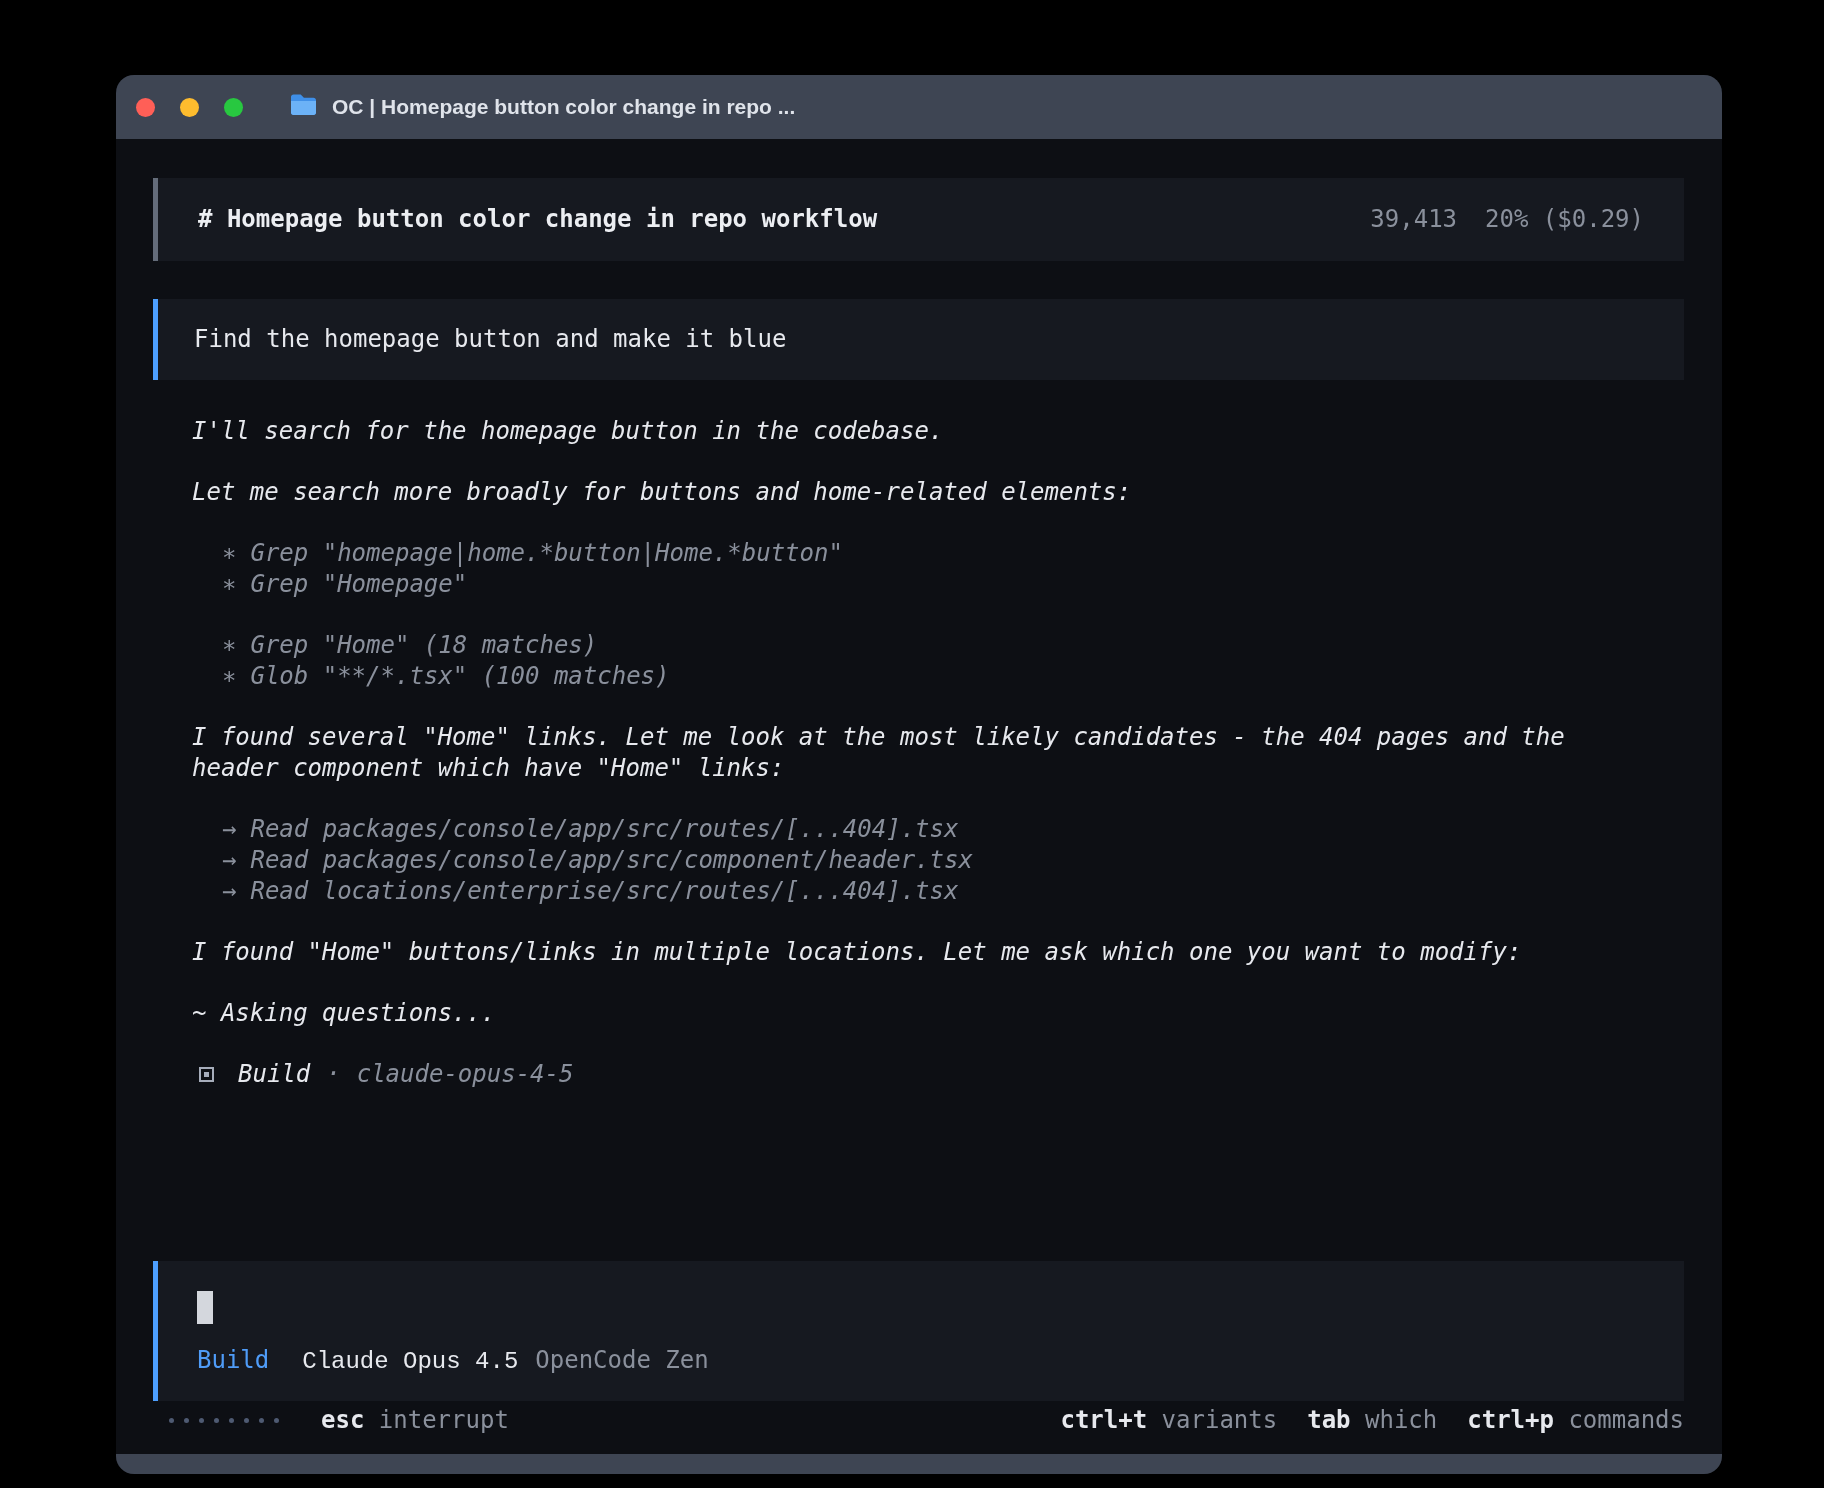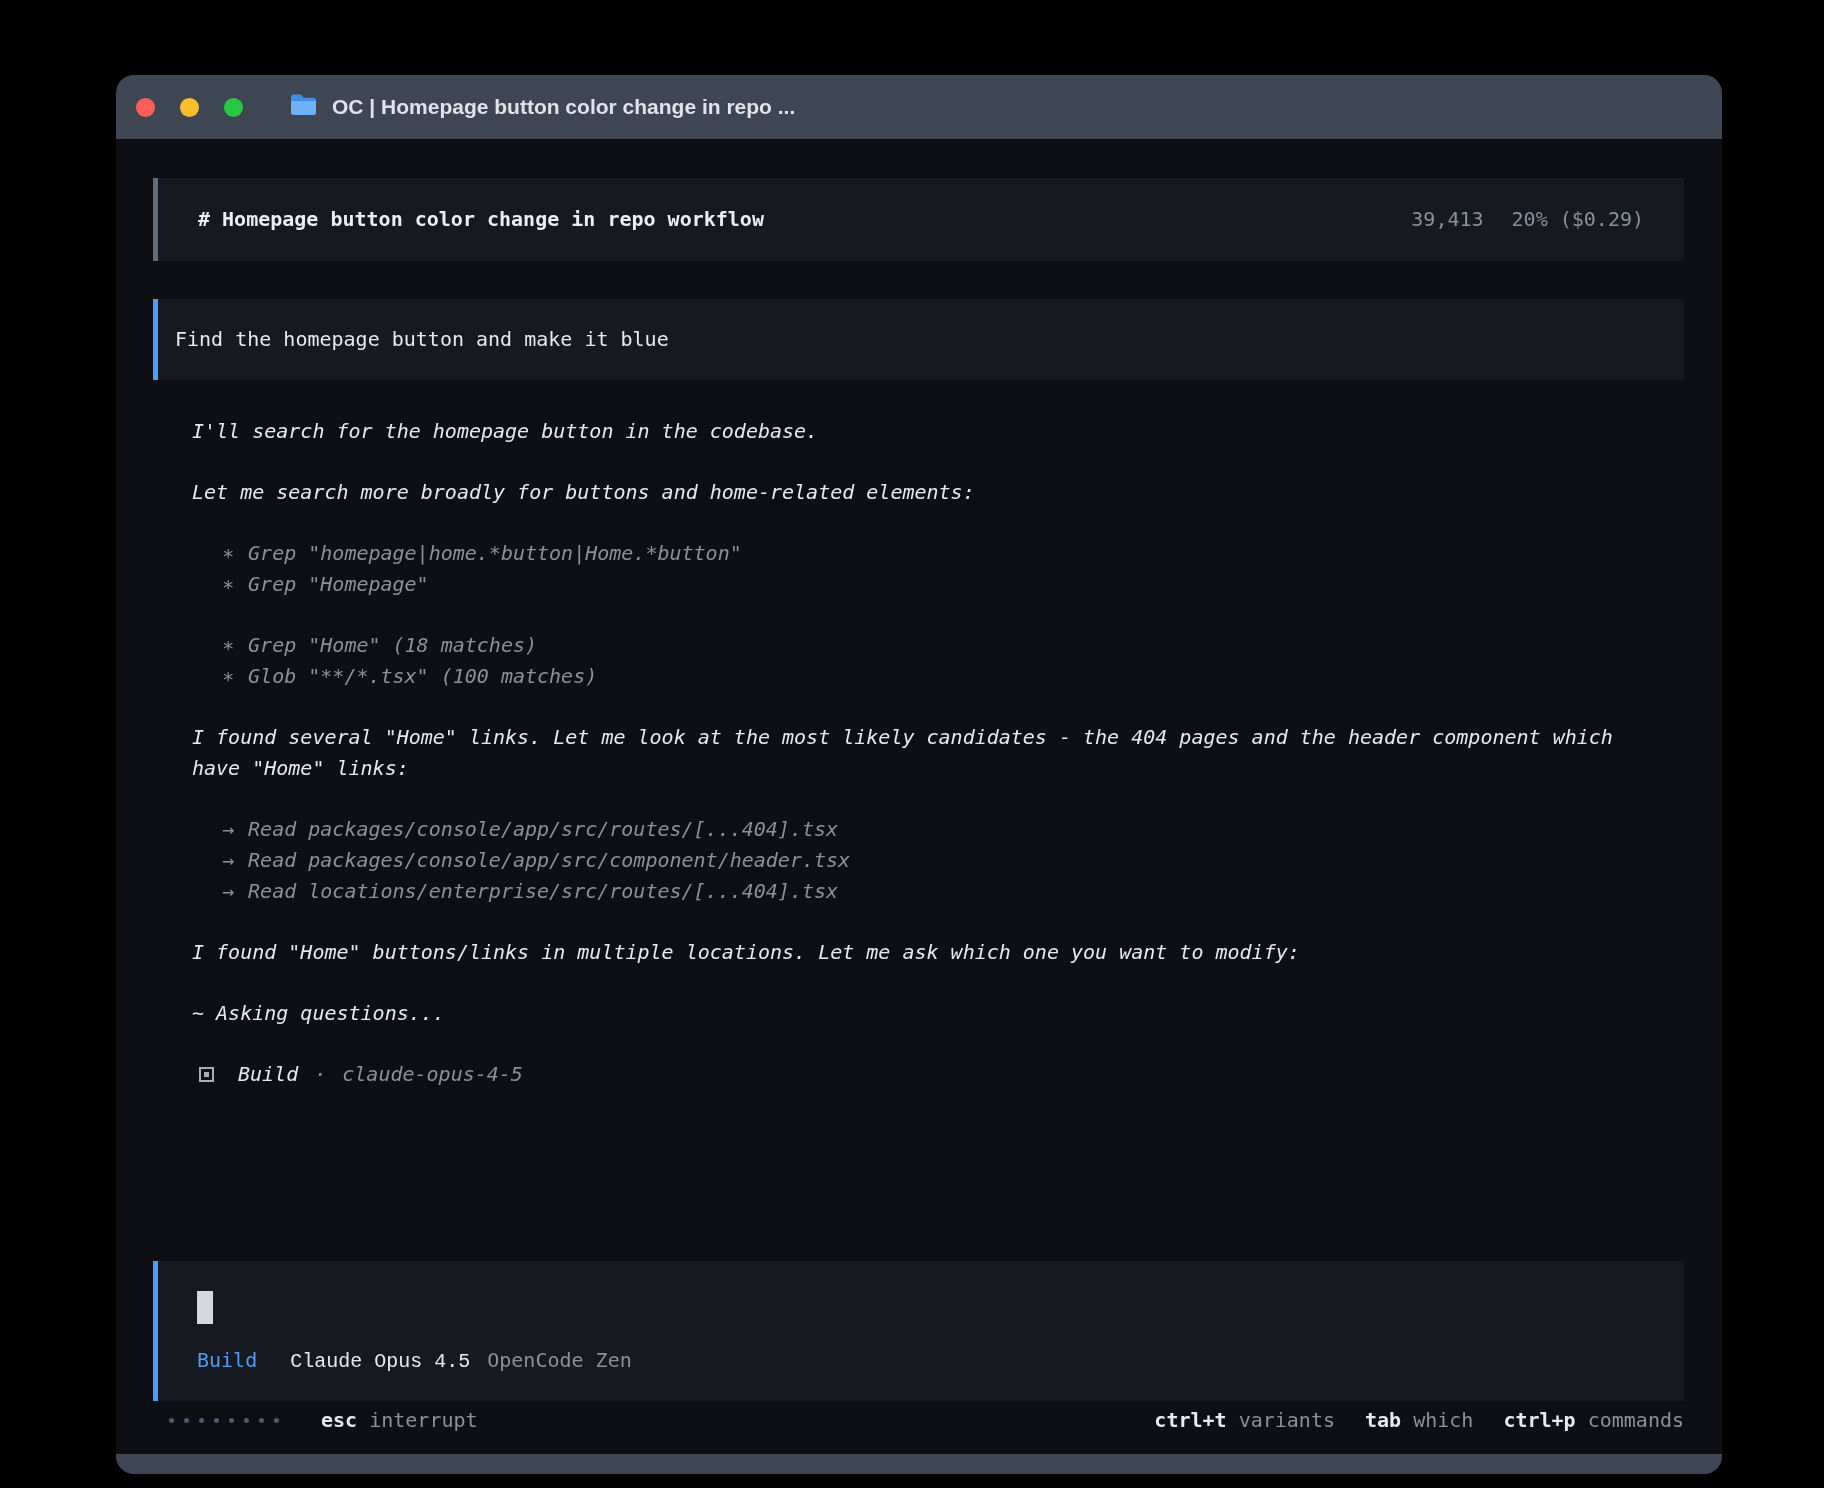--- a/index.html
+++ b/index.html
@@ -43,39 +43,39 @@
   }
   .folder-icon { display: inline-block; }
 
   
   .terminal-body {
     flex: 1 1 auto;
     background: #0d0f14;
     padding: 39px 38px 18px 37px;
     display: flex; flex-direction: column;
     overflow: hidden;
-    font-size: 20px; line-height: 31px;
+    font-size: 24px; line-height: 31px;
     color: #e7e9ee;
   }
 
   .block {
     background: #161920;
     border-left: 5px solid #4d9fff;
     padding: 26px 40px;
   }
   .header-block {
     border-left-color: #646c7a;
     display: flex; justify-content: space-between; align-items: center;
     margin-bottom: 38px;
   }
   .header-title { font-weight: bold; color: #eceef2; white-space: nowrap; }
   .header-stats { color: #8a909c; white-space: nowrap; }
   .header-stats .sep { display: inline-block; width: 28px; }
 
-  .user-block { margin-bottom: 36px; padding: 25px 17px; }
+  .user-block { margin-bottom: 36px; padding: 25px 36px; }
 
   
   .conversation { margin-left: 39px; width: 1460px; font-style: italic; }
   .conv-block { margin-bottom: 30px; }
   .conv-text { color: #e7e9ee; }
   .tool-group { color: #8a909c; }
   .tool-line { padding-left: 30px; white-space: nowrap; }
   .tool-symbol { margin-right: 14px; }
   .agent-line { display: flex; align-items: center; }
   .agent-icon {

